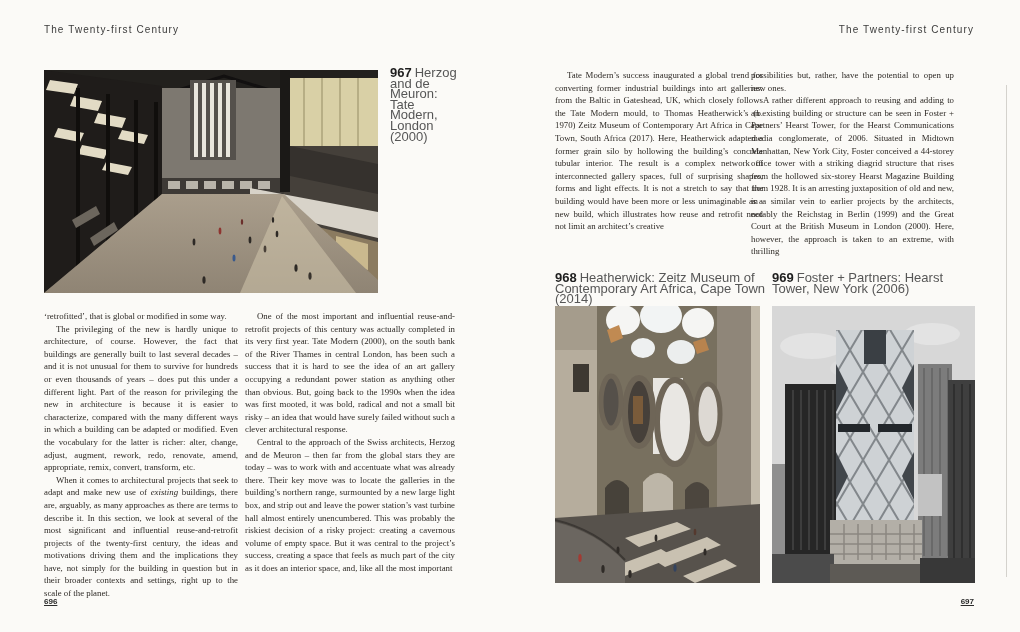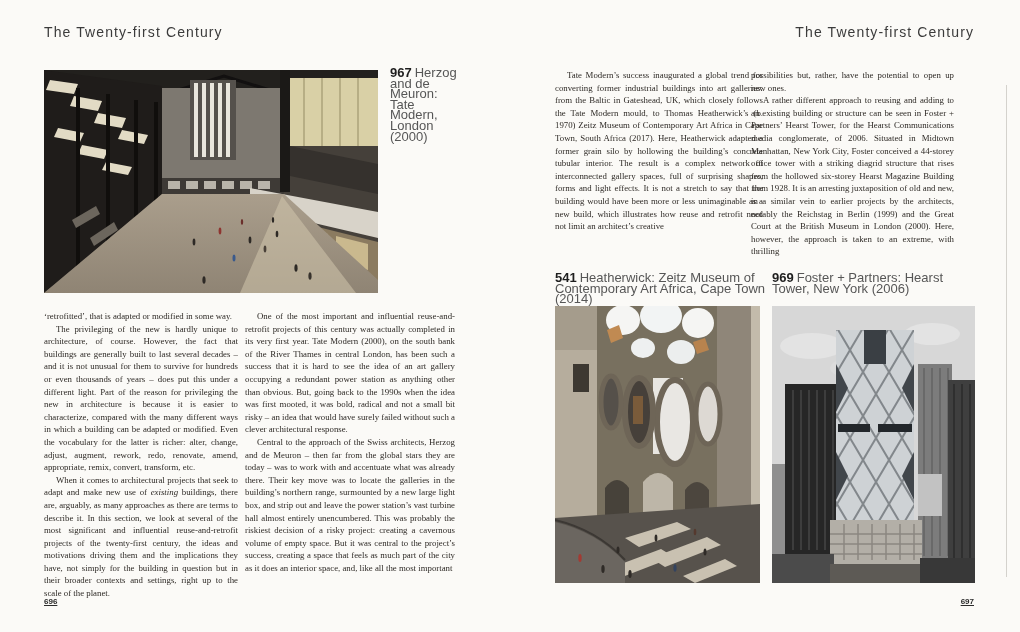--- a/index.html
+++ b/index.html
@@ -4,21 +4,21 @@
 <style>
   html,body{margin:0;padding:0;}
   body{
     width:1020px;height:632px;position:relative;overflow:hidden;
     background:#fbfaf7;color:#2e2a26;
     font-family:"Liberation Serif","DejaVu Serif",serif;
   }
   .running-head{
     position:absolute;top:24px;
     font-family:"Liberation Sans","DejaVu Sans",sans-serif;
-    font-size:14px;letter-spacing:1.1px;color:#3b3b3b;white-space:nowrap;
+    font-size:10px;letter-spacing:1.1px;color:#3b3b3b;white-space:nowrap;
   }
   .page-num{
     position:absolute;top:597px;
     font-family:"Liberation Sans","DejaVu Sans",sans-serif;
     font-size:8px;font-weight:bold;color:#2b2b2b;text-decoration:underline;
   }
   .col{
     position:absolute;text-align:justify;
     font-size:8.8px;line-height:12.6px;color:#2e2a26;
   }
@@ -130,39 +130,39 @@
       <ellipse cx="198" cy="152" rx="1.2" ry="3" fill="#6b2f2b"></ellipse>
     </g>
   </svg>
 </div>
 
 <div class="caption" style="left:390px;top:68px;width:72px;">
   <span class="num">967</span><span>Herzog and de Meuron: Tate Modern, London (2000)</span>
 </div>
 
 <div class="col" style="left:44px;top:310px;width:194px;">
-    <p>‘retrofitted’, that is adapted or modified in some way.</p>
+    <p>‘retrofitted’, that is global or modified in some way.</p>
     <p class="indent">The privileging of the new is hardly unique to architecture, of course. However, the fact that buildings are generally built to last several decades – and it is not unusual for them to survive for hundreds or even thousands of years – does put this under a different light. Part of the reason for privileging the new in architecture is because it is easier to characterize, compared with the many different ways in which a building can be adapted or modified. Even the vocabulary for the latter is richer: alter, change, adjust, augment, rework, redo, renovate, amend, appropriate, remix, convert, transform, etc.</p>
     <p class="indent"><span>When it comes to architectural projects that seek to adapt and make new use of </span><span class="it">existing</span><span> buildings, there are, arguably, as many approaches as there are terms to describe it. In this section, we look at several of the most significant and influential reuse-and-retrofit projects of the twenty-first century, the ideas and motivations driving them and the implications they have, not simply for the building in question but in their broader contexts and settings, right up to the scale of the planet.</span></p>
   </div>
 <div class="col" style="left:245px;top:310px;width:210px;">
     <p class="indent">One of the most important and influential reuse-and-retrofit projects of this century was actually completed in its very first year. Tate Modern (2000), on the south bank of the River Thames in central London, has been such a success that it is hard to see the idea of an art gallery occupying a redundant power station as anything other than obvious. But, going back to the 1990s when the idea was first mooted, it was bold, radical and not a small bit risky – an idea that would have surely failed without such a clever architectural response.</p>
     <p class="indent">Central to the approach of the Swiss architects, Herzog and de Meuron – then far from the global stars they are today – was to work with and accentuate what was already there. Their key move was to locate the galleries in the building’s northern range, surmounted by a new large light box, and strip out and leave the power station’s vast turbine hall almost entirely unencumbered. This was probably the riskiest decision of a risky project: creating a cavernous volume of empty space. But it was central to the project’s success, creating a space that feels as much part of the city as it does an interior space, and, like all the most important</p>
   </div>
 
 <div class="col" style="left:555px;top:69px;width:208px;">
     <p class="indent">Tate Modern’s success inaugurated a global trend for converting former industrial buildings into art galleries: from the Baltic in Gateshead, UK, which closely follows the Tate Modern mould, to Thomas Heatherwick’s (b. 1970) Zeitz Museum of Contemporary Art Africa in Cape Town, South Africa (2017). Here, Heatherwick adapted a former grain silo by hollowing the building’s concrete tubular interior. The result is a complex network of interconnected gallery spaces, full of surprising shapes, forms and light effects. It is not a stretch to say that the building would have been more or less unimaginable as a new build, which illustrates how reuse and retrofit need not limit an architect’s creative</p>
   </div>
 <div class="col" style="left:751px;top:69px;width:203px;">
     <p>possibilities but, rather, have the potential to open up new ones.</p>
     <p class="indent">A rather different approach to reusing and adding to an existing building or structure can be seen in Foster + Partners’ Hearst Tower, for the Hearst Communications media conglomerate, of 2006. Situated in Midtown Manhattan, New York City, Foster conceived a 44-storey office tower with a striking diagrid structure that rises from the hollowed six-storey Hearst Magazine Building from 1928. It is an arresting juxtaposition of old and new, in a similar vein to earlier projects by the architects, notably the Reichstag in Berlin (1999) and the Great Court at the British Museum in London (2000). Here, however, the approach is taken to an extreme, with thrilling</p>
   </div>
 
 <div class="caption" style="left:555px;top:273px;width:212px;">
-  <span class="num">541</span><span>Heatherwick: Zeitz Museum of Contemporary Art Africa, Cape Town (2014)</span>
+  <span class="num">968</span><span>Heatherwick: Zeitz Museum of Contemporary Art Africa, Cape Town (2014)</span>
 </div>
 <div class="caption" style="left:772px;top:273px;width:210px;">
   <span class="num">969</span><span>Foster + Partners: Hearst Tower, New York (2006)</span>
 </div>
 
 <div class="photo" style="left:555px;top:306px;width:205px;height:277px;">
   <svg width="205" height="277" viewBox="0 0 205 277">
     <rect width="205" height="277" fill="#978e80"></rect>
     <rect x="0" y="0" width="42" height="277" fill="#b6ad9d"></rect>
     <rect x="0" y="0" width="42" height="44" fill="#a59c8c"></rect>

